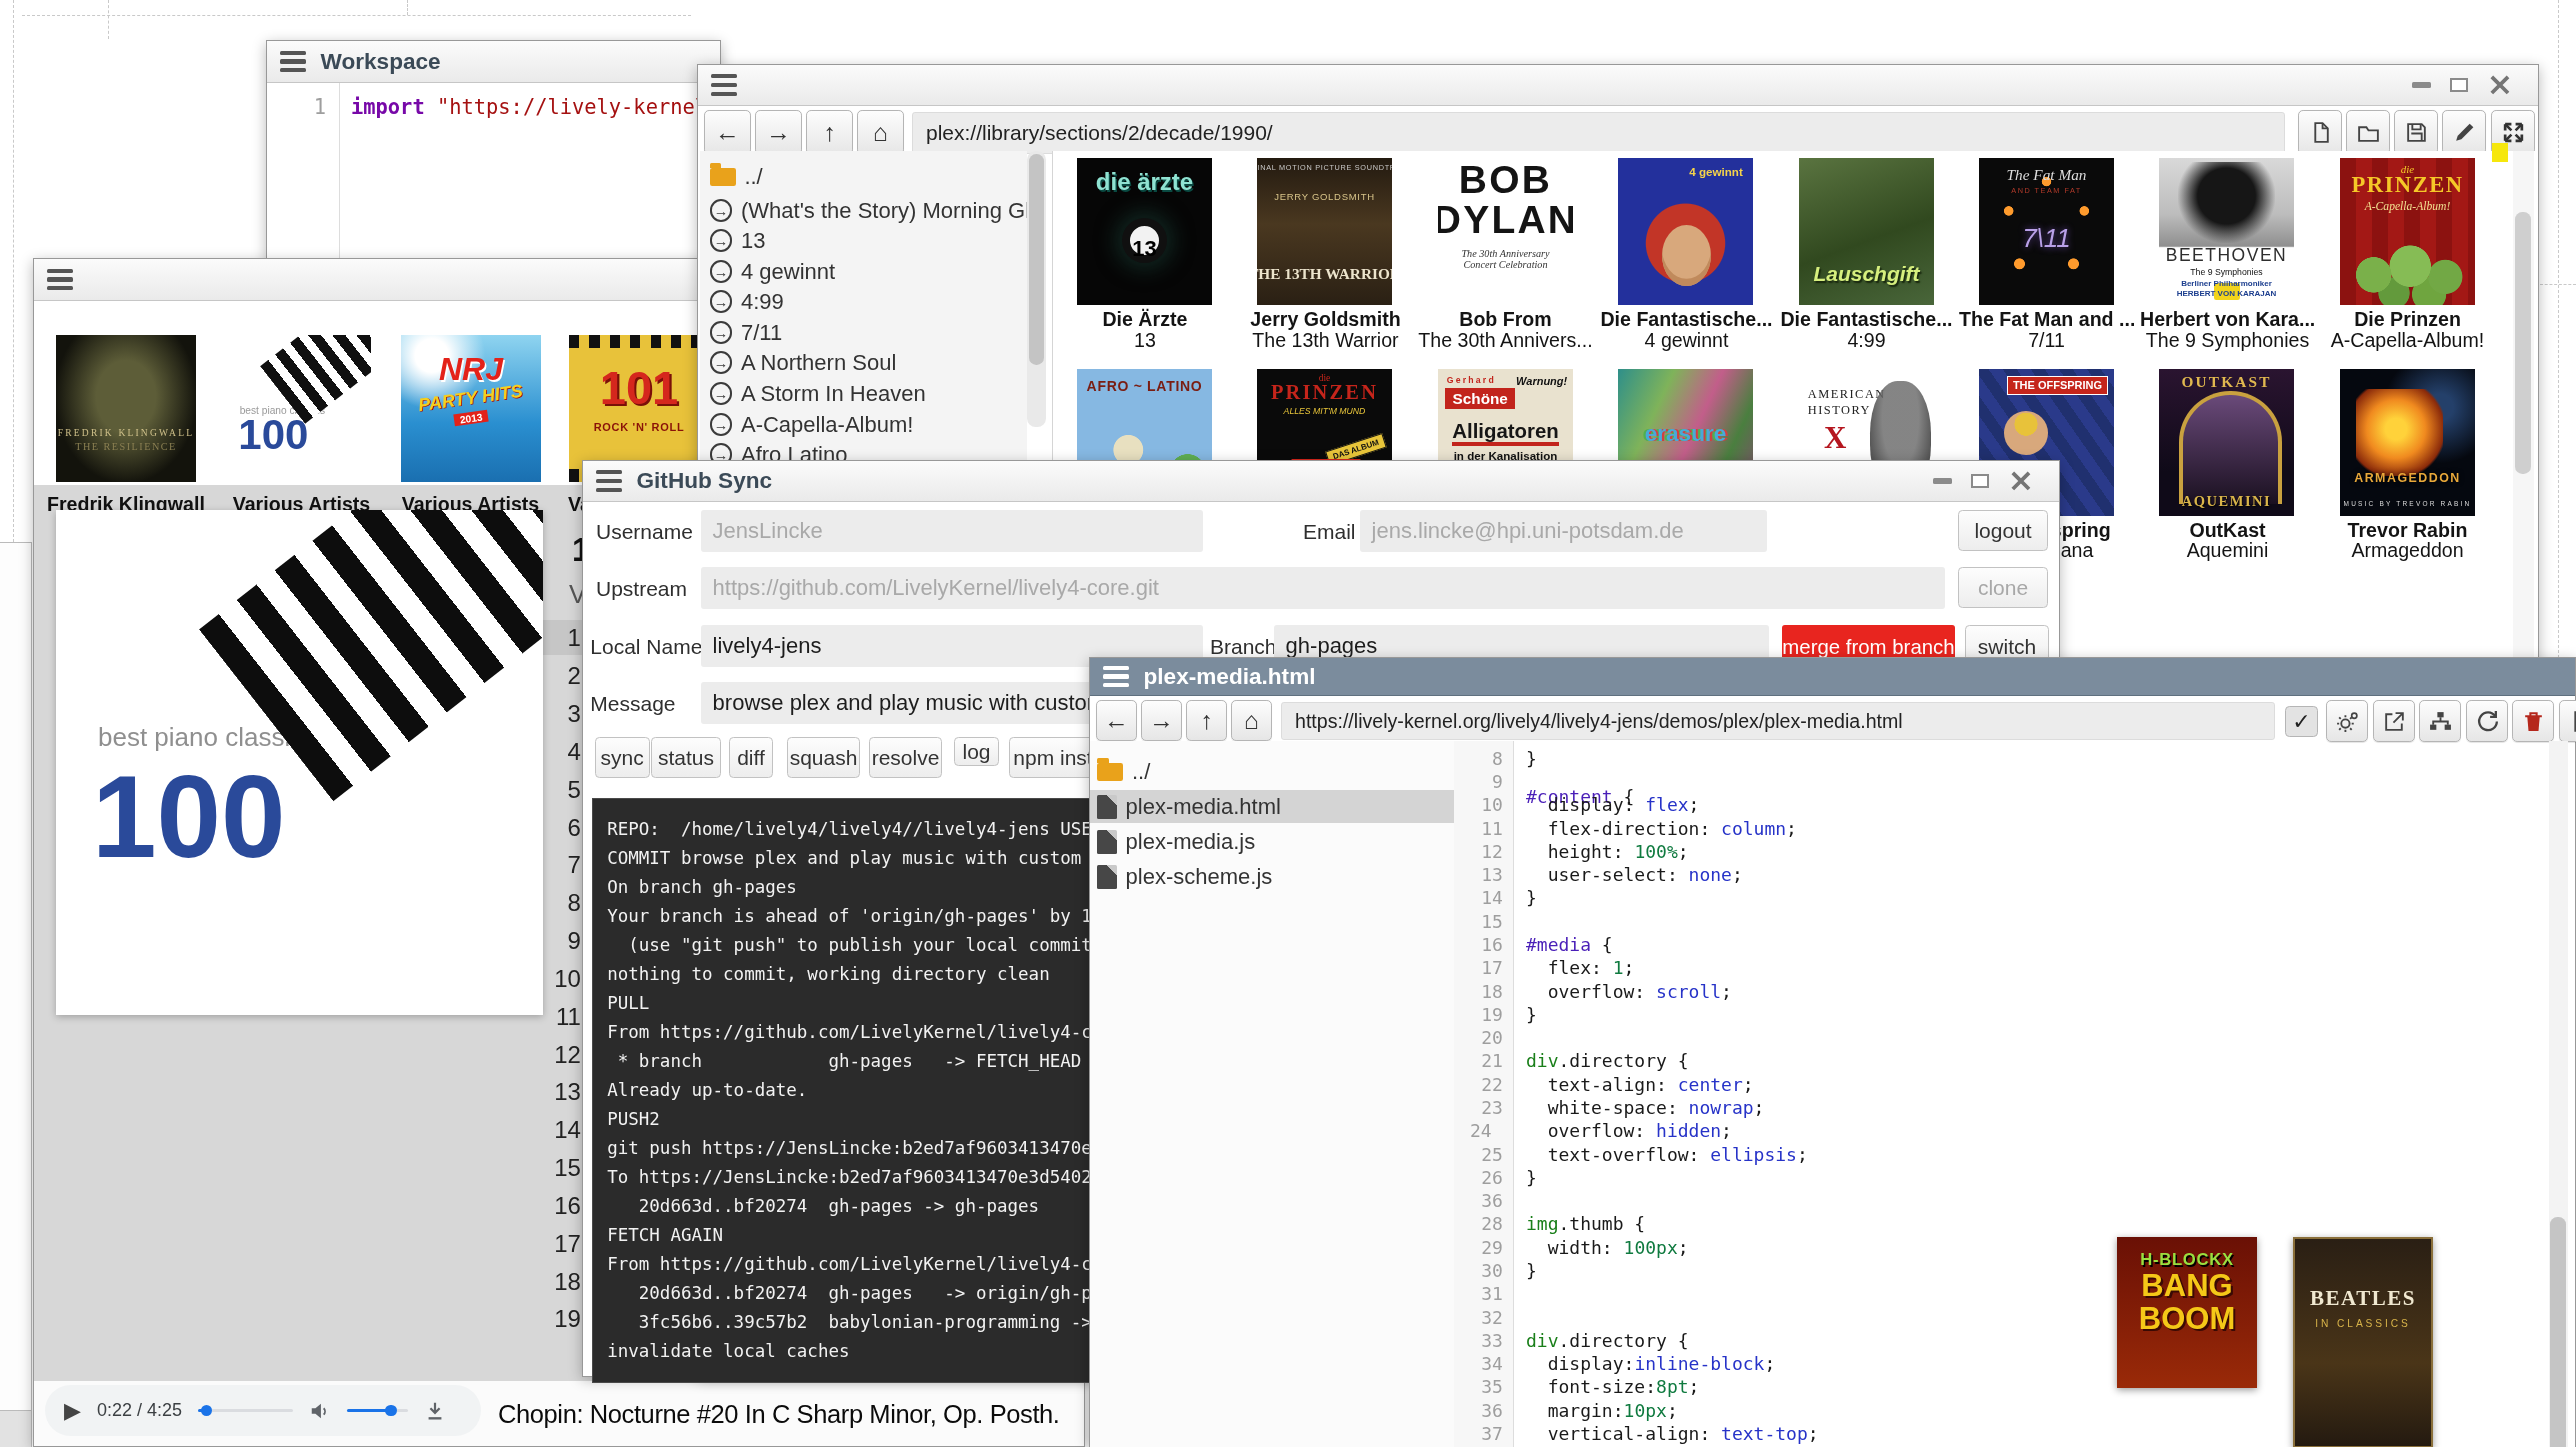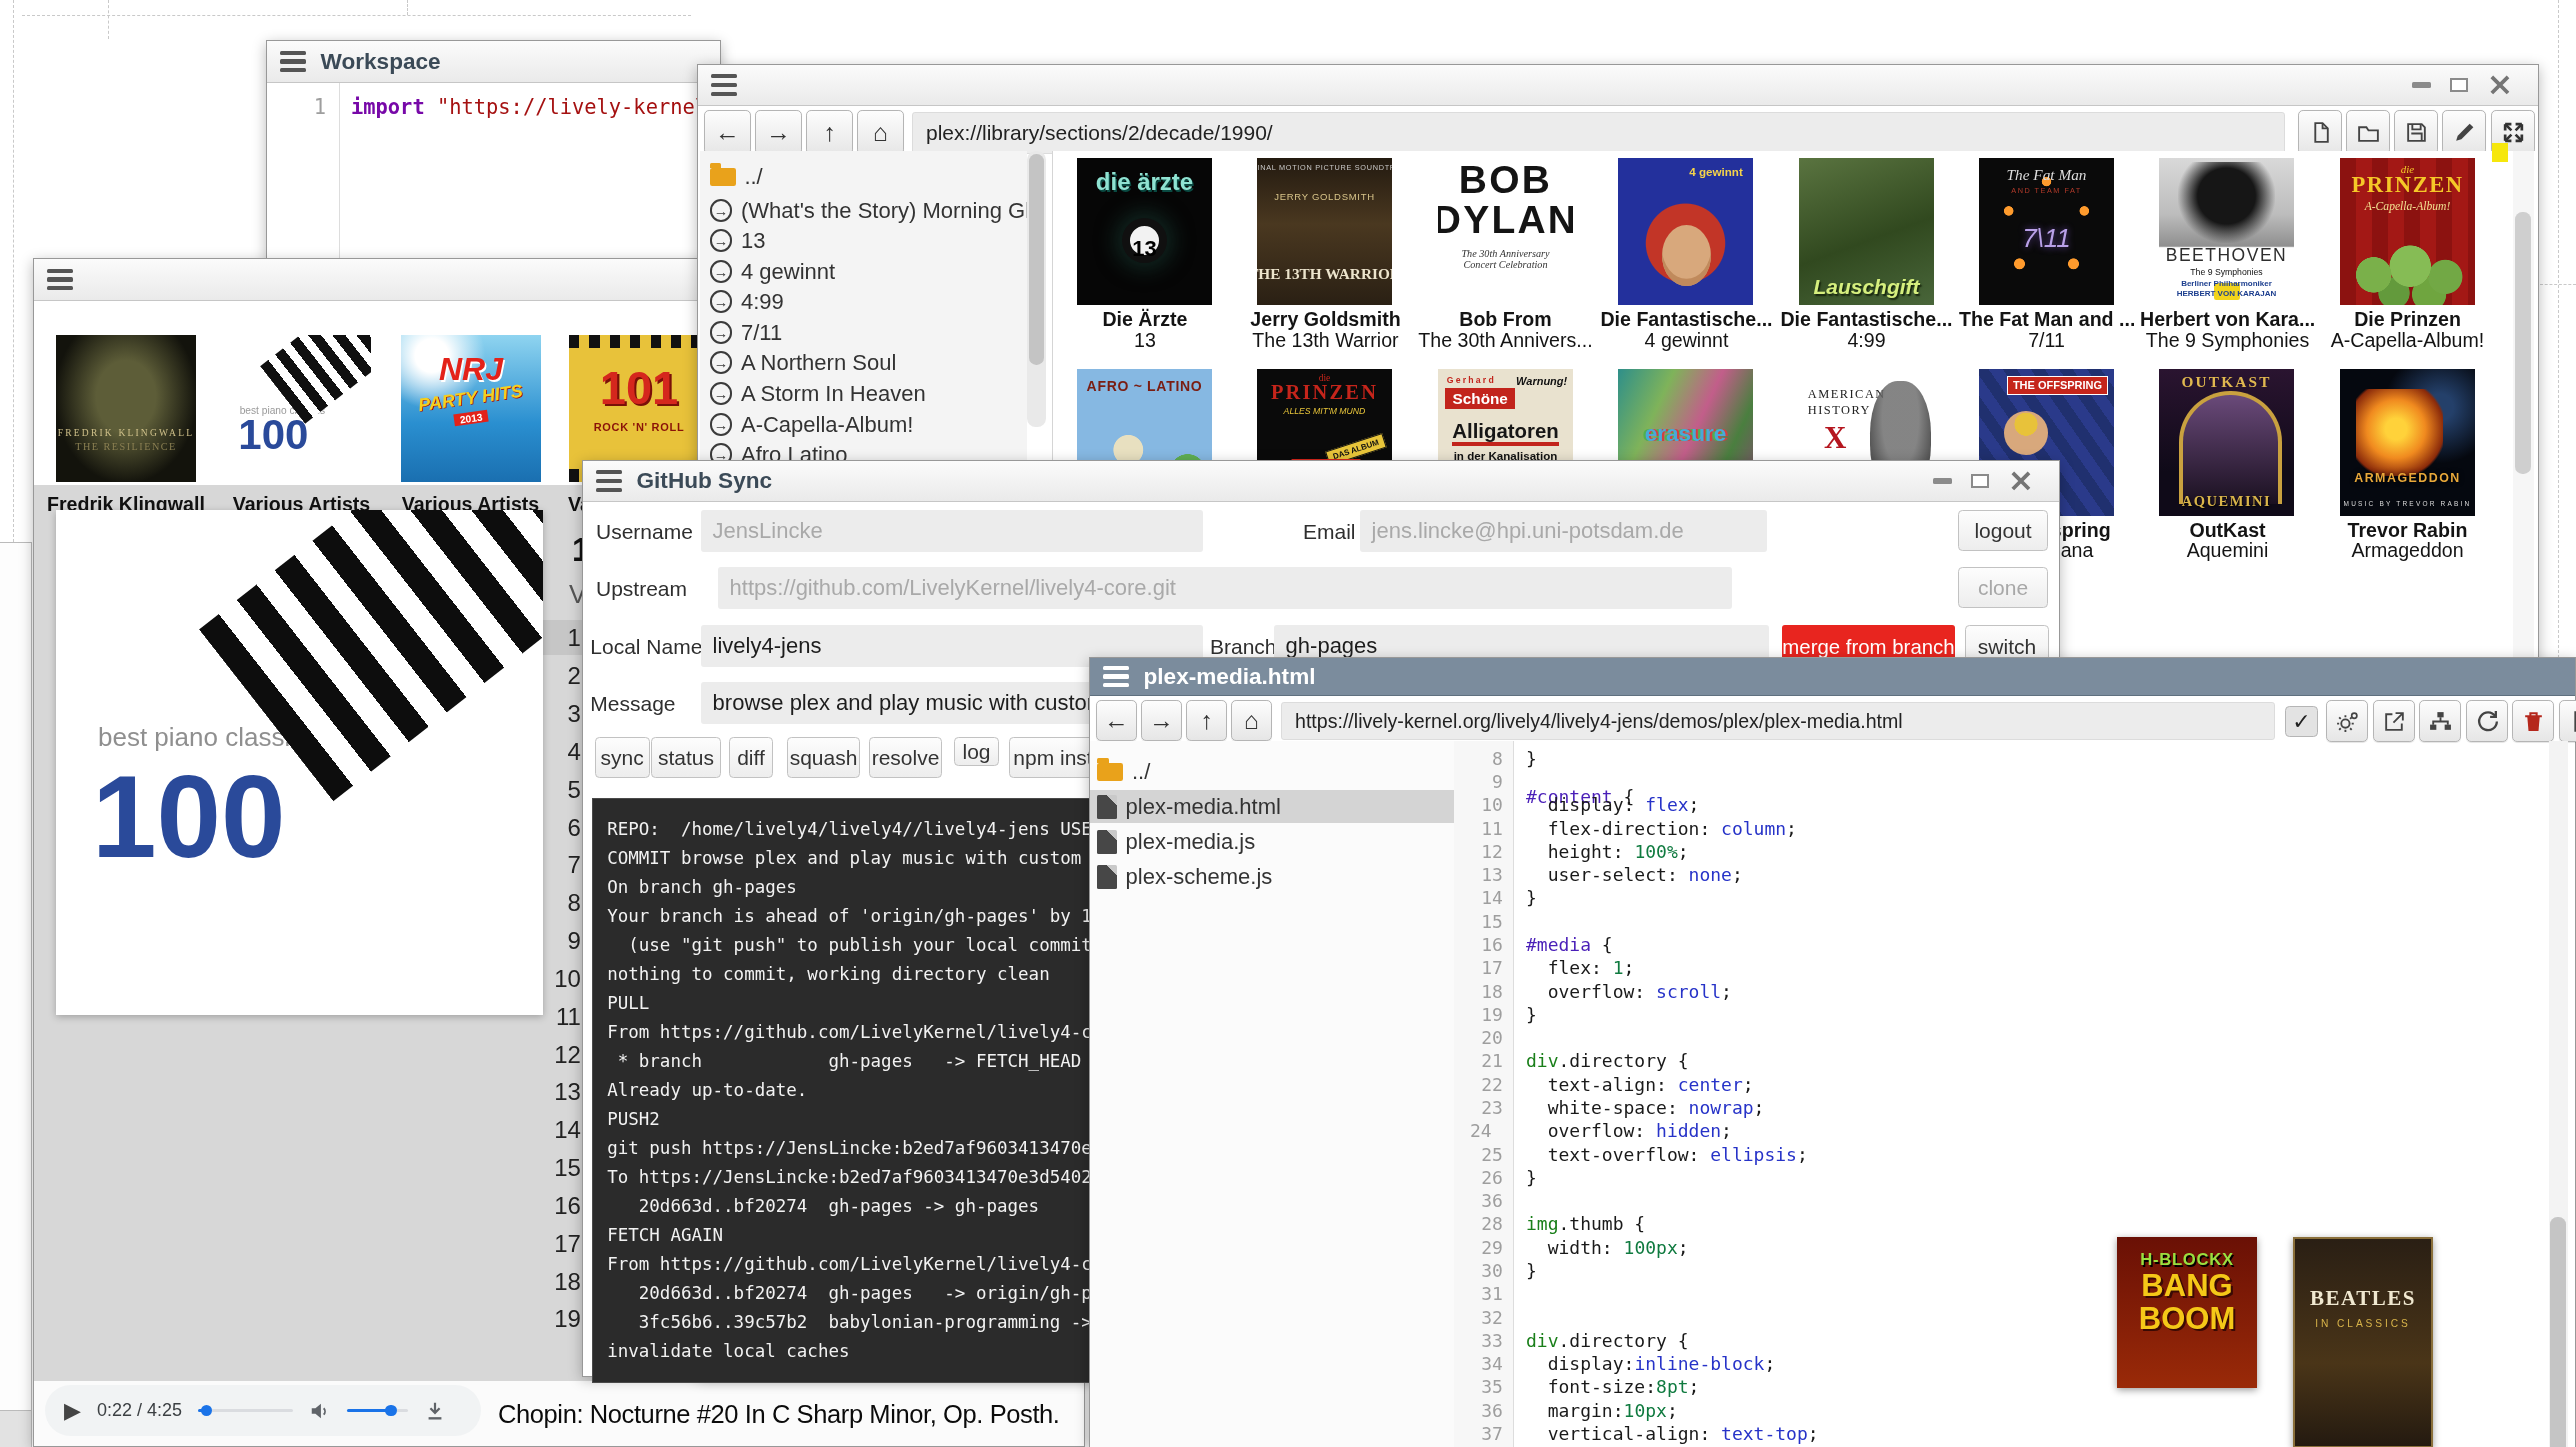--- a/index.html
+++ b/index.html
@@ -114,21 +114,21 @@
   .w-goldsmith{color:#d8c48a;font-size:9.5px;margin-top:19px;letter-spacing:0.7px;}
   .w-warrior{color:#ece4cc;font-size:15.3px;font-family:"Liberation Serif",serif;font-weight:bold;margin-top:63px;}
   .c-dylan{background:#fff;}
   .w-bob{color:#141414;font-weight:900;font-size:39px;line-height:.92;letter-spacing:2.2px;margin-top:4.4px;}
   .w-dylan-script{font-family:"Liberation Serif",serif;font-style:italic;font-size:10.2px;color:#333;margin-top:10.2px;white-space:normal;width:109px;}
   .c-gewinnt{background:radial-gradient(circle at 50% 58%,#c23527 0 36%,transparent 37%),#23309c;}
   .c-gewinnt::after{content:"";position:absolute;top:67px;left:44px;width:49px;height:61px;border-radius:50%;
     background:#d8a87c;box-shadow:inset 0 -7.3px 0 #c08a5c;}
   .w-gewinnt{color:#f5d34a;font-size:11.6px;font-weight:bold;align-self:flex-end;margin:7.3px 10.2px 0 0;}
   .c-lausch{background:linear-gradient(160deg,#5a7440 0%,#31491f 55%,#49663a 100%);}
-  .w-lausch{margin-top:auto;margin-bottom:6px;color:#d6ef7e;font-size:21px;font-weight:bold;font-style:italic;text-shadow:1.5px 1.5px 1.5px #16250c;}
+  .w-lausch{margin-top:auto;margin-bottom:19px;color:#d6ef7e;font-size:21px;font-weight:bold;font-style:italic;text-shadow:1.5px 1.5px 1.5px #16250c;}
   .c-fatman{background:radial-gradient(circle at 50% 16%,#ff9b2d 0 4.4px,transparent 5.1px),
     radial-gradient(circle at 22% 36%,#ff9b2d 0 4.4px,transparent 5.1px),
     radial-gradient(circle at 78% 36%,#ff9b2d 0 4.4px,transparent 5.1px),
     radial-gradient(circle at 30% 72%,#ff9b2d 0 5.1px,transparent 5.8px),
     radial-gradient(circle at 70% 72%,#ff9b2d 0 5.1px,transparent 5.8px),#0a0a0a;}
   .w-fatscript{color:#ddd;font-style:italic;font-size:15.3px;margin-top:8.7px;font-family:"Liberation Serif",serif;}
   .w-fattiny{color:#b23a2a;font-size:7.3px;letter-spacing:1.5px;margin-top:1.5px;}
   .w-711{color:#b9a0e8;font-size:26px;font-style:italic;margin-top:28px;text-shadow:0 0 7.3px #6a4aa8;}
   .c-beethoven{background:linear-gradient(#d9d9d9 0%,#bdbdbd 38%,#8f8f8f 60%,#ffffff 61%,#ffffff 100%);}
   .c-beethoven::before{content:"";position:absolute;top:4.4px;left:19px;width:97px;height:81px;
@@ -609,21 +609,21 @@
   <div class="field" style="left:118px;top:49px;width:502px;height:42px;">
       <span class="ghost">JensLincke</span>
     </div>
   <div class="glabel" style="left:720px;top:59px;">Email</div>
   <div class="field" style="left:777px;top:49px;width:407px;height:42px;">
       <span class="ghost">jens.lincke@hpi.uni-potsdam.de</span>
     </div>
   <div class="btn" style="left:1375px;top:49px;width:90px;height:41px;">logout</div>
 
   <div class="glabel" style="left:13px;top:116px;">Upstream</div>
-  <div class="field" style="left:135px;top:106px;width:1014px;height:42px;">
+  <div class="field" style="left:118px;top:106px;width:1244px;height:42px;">
       <span class="ghost">https://github.com/LivelyKernel/lively4-core.git</span>
     </div>
   <div class="btn dis" style="left:1375px;top:106px;width:90px;height:41px;">clone</div>
 
   <div class="glabel" style="left:7.3px;top:174px;">Local Name</div>
   <div class="field" style="left:118px;top:164px;width:502px;height:42px;">
       <span>lively4-jens</span>
     </div>
   <div class="glabel" style="left:627px;top:174px;">Branch</div>
   <div class="field" style="left:691px;top:164px;width:495px;height:42px;">

